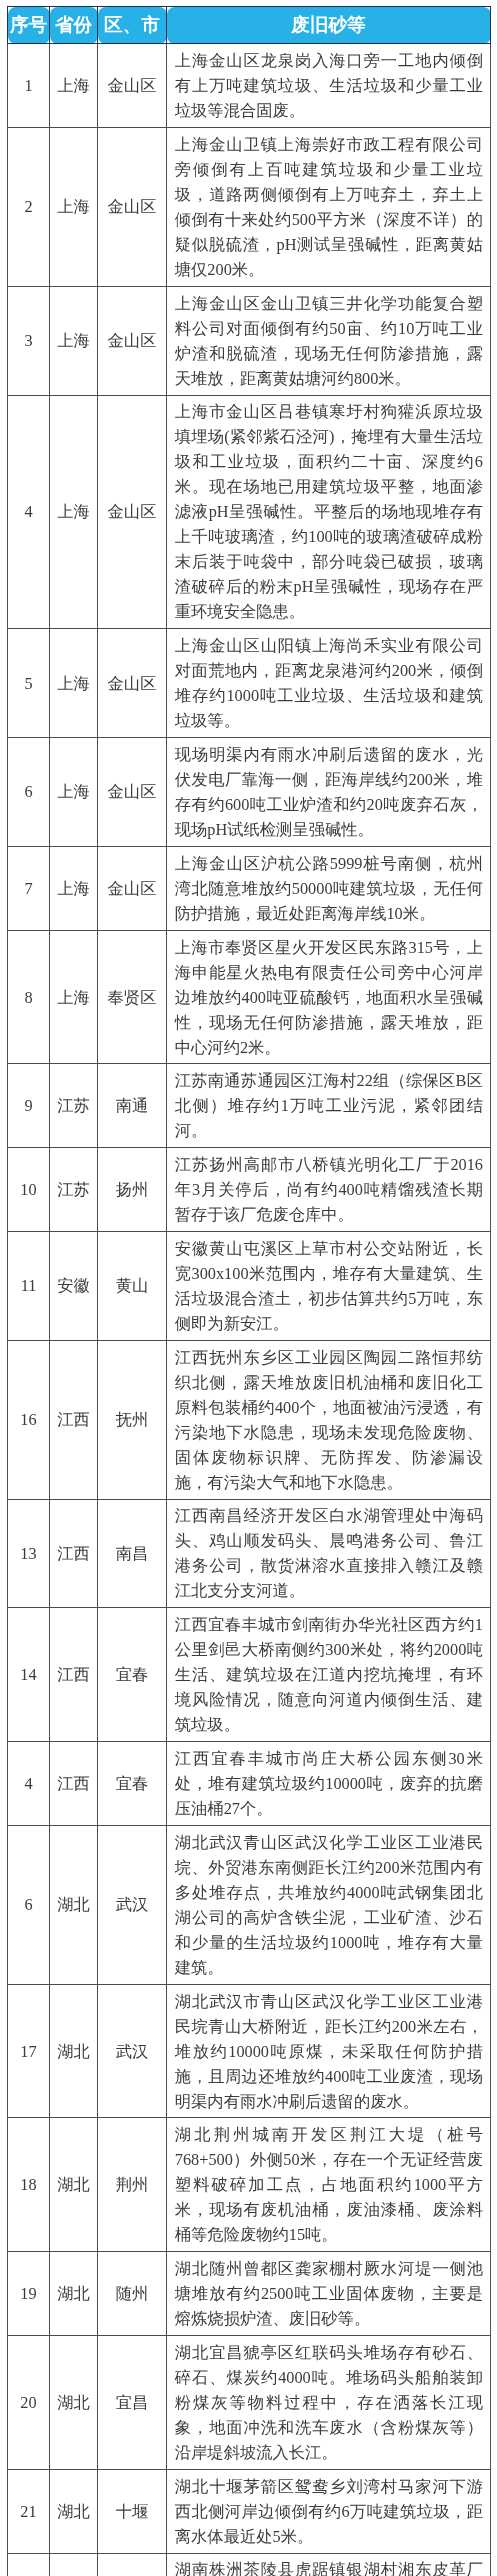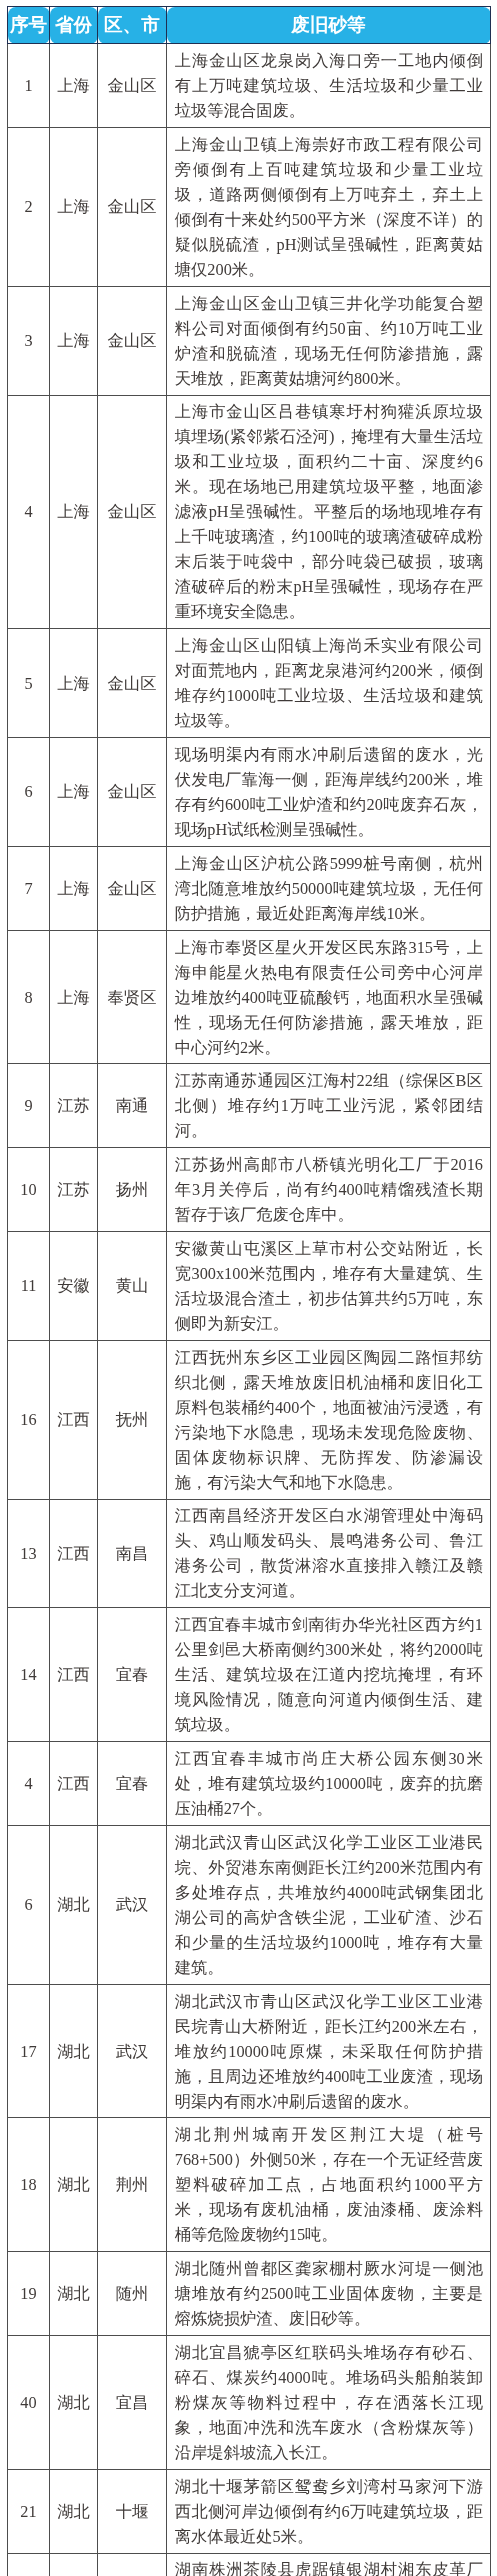--- a/index.html
+++ b/index.html
@@ -182,21 +182,21 @@
           <td class="center">荆州</td>
           <td class="issue">湖北荆州城南开发区荆江大堤（桩号768+500）外侧50米，存在一个无证经营废塑料破碎加工点，占地面积约1000平方米，现场有废机油桶，废油漆桶、废涂料桶等危险废物约15吨。</td>
         </tr>
         <tr>
           <td class="center">19</td>
           <td class="center">湖北</td>
           <td class="center">随州</td>
           <td class="issue">湖北随州曾都区龚家棚村厥水河堤一侧池塘堆放有约2500吨工业固体废物，主要是熔炼烧损炉渣、废旧砂等。</td>
         </tr>
         <tr>
-          <td class="center">40</td>
+          <td class="center">20</td>
           <td class="center">湖北</td>
           <td class="center">宜昌</td>
           <td class="issue">湖北宜昌猇亭区红联码头堆场存有砂石、碎石、煤炭约4000吨。堆场码头船舶装卸粉煤灰等物料过程中，存在洒落长江现象，地面冲洗和洗车废水（含粉煤灰等）沿岸堤斜坡流入长江。</td>
         </tr>
         <tr>
           <td class="center">21</td>
           <td class="center">湖北</td>
           <td class="center">十堰</td>
           <td class="issue">湖北十堰茅箭区鸳鸯乡刘湾村马家河下游西北侧河岸边倾倒有约6万吨建筑垃圾，距离水体最近处5米。</td>
         </tr>

